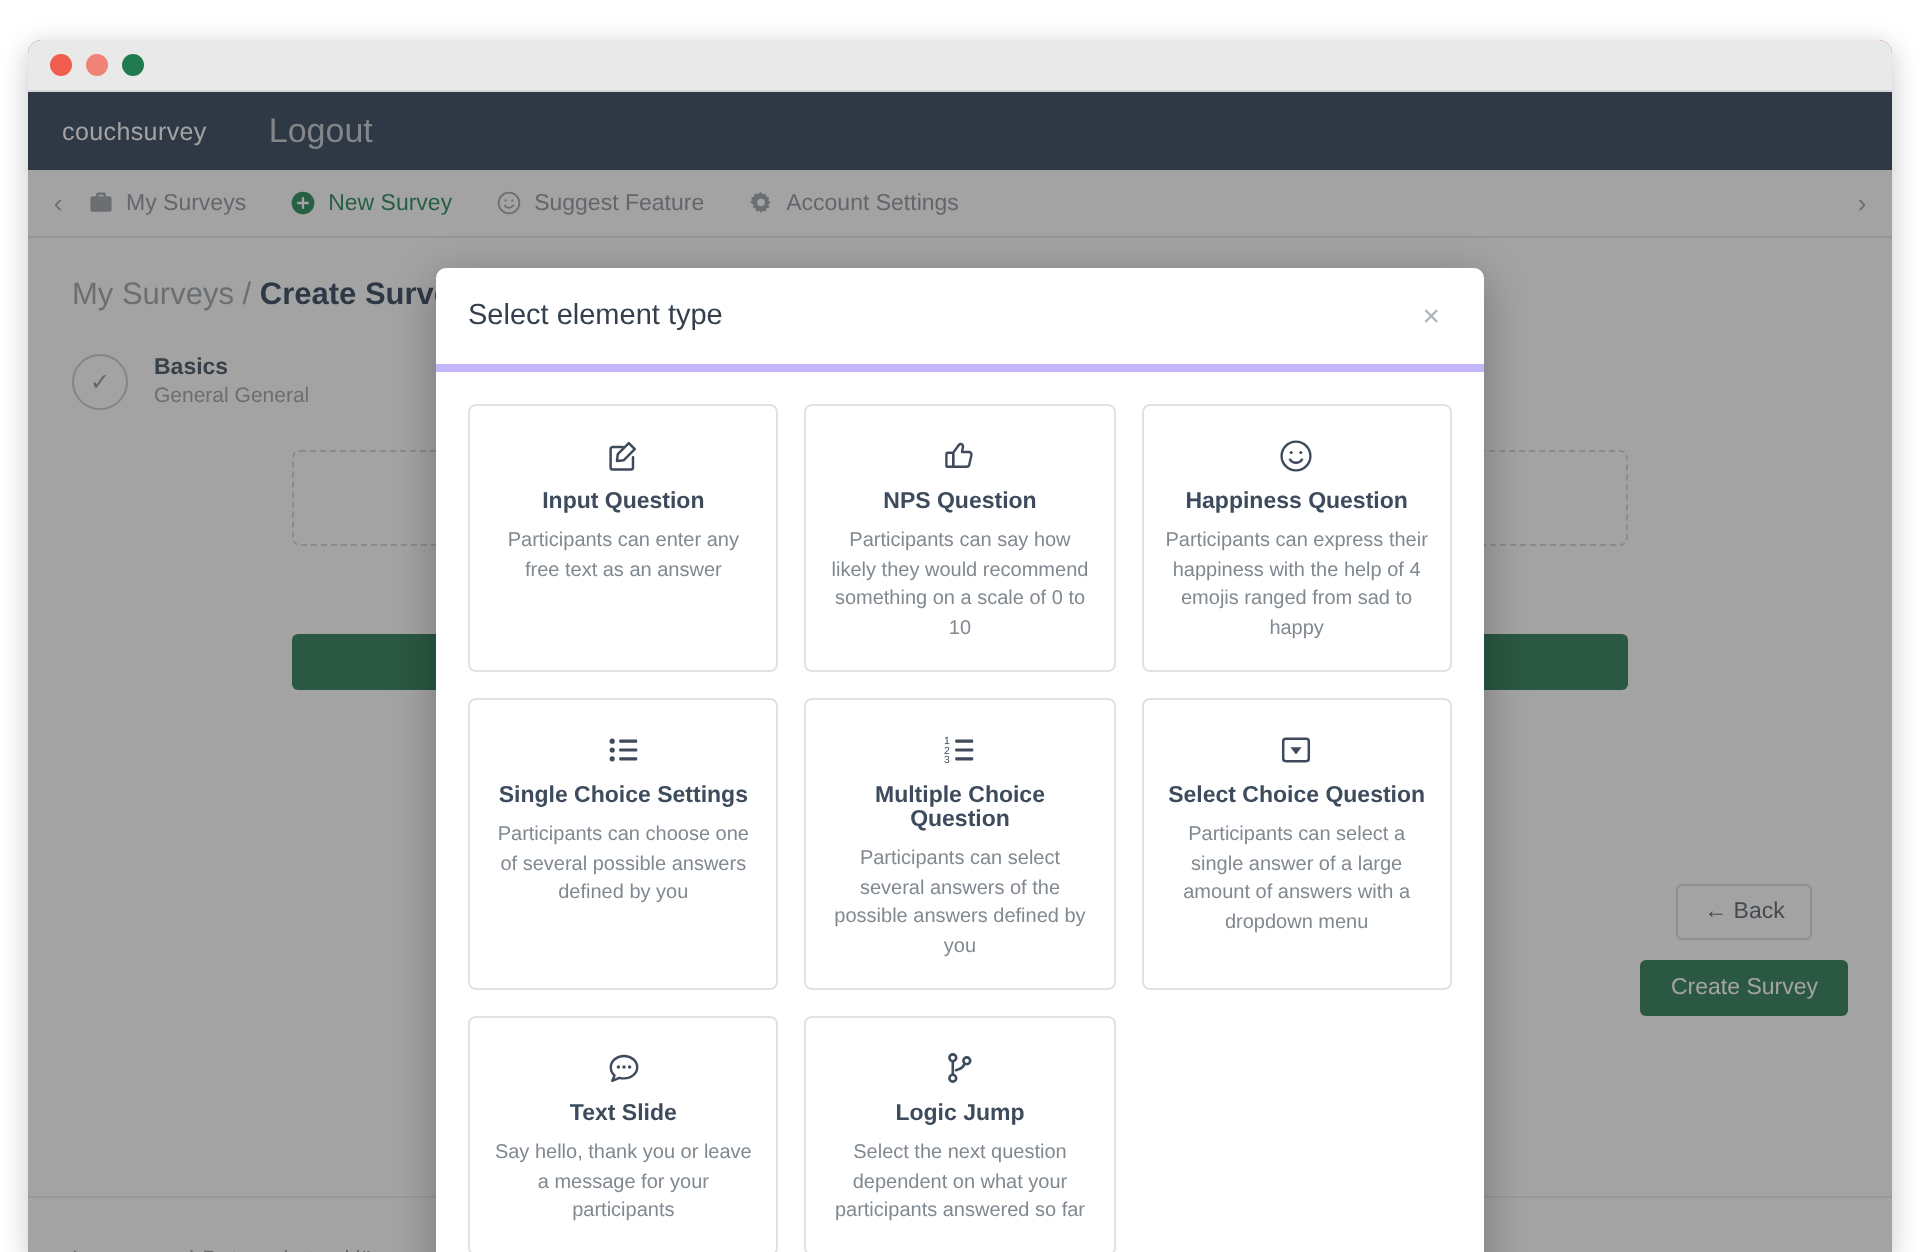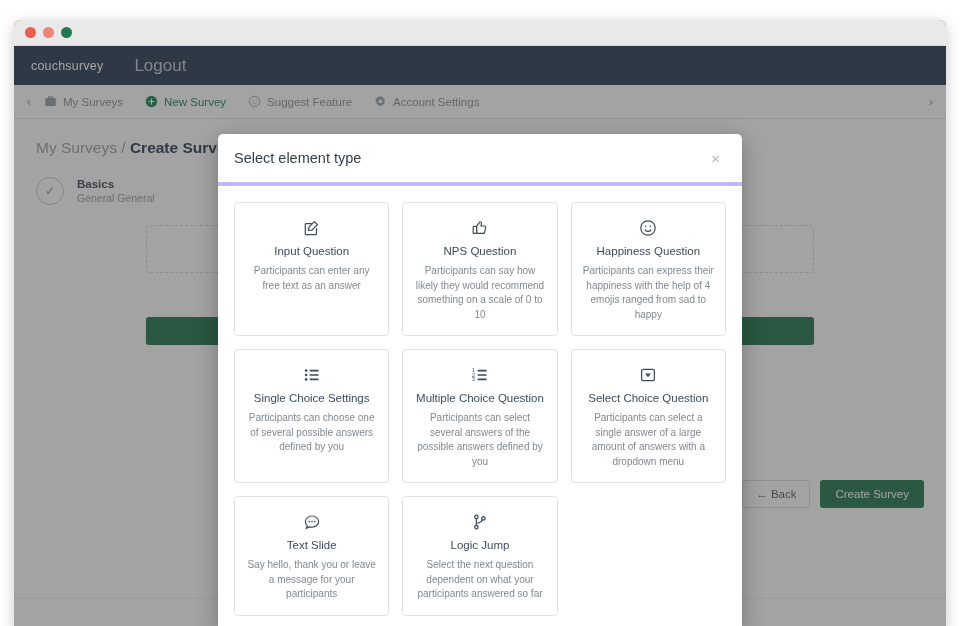--- a/index.html
+++ b/index.html
@@ -163,20 +163,21 @@
     background: #23774f;
     border-radius: 3px;
   }
   #footer-actions {
     position: absolute;
     right: 22px;
     bottom: 90px;
     display: flex;
     align-items: center;
     gap: 10px;
+    flex-direction: column;
   }
   #back-button {
     border: 1px solid #d7dadd;
     border-radius: 3px;
     background: #fff;
     color: #555d66;
     font-size: 11.5px;
     padding: 7px 13px;
     font-family: inherit;
   }
@@ -261,21 +262,21 @@
     background: #fff;
     cursor: pointer;
     min-height: 72px;
     box-sizing: border-box;
   }
   .card-icon { height: 22px; display:flex; align-items:center; justify-content:center; }
   .card-icon svg { width: 18px; height: 18px; display:block; }
   .card-title {
     margin-top: 6px;
     font-size: 11.5px;
-    font-weight: normal;
+    font-weight: bold;
     color: #3d4b5c;
   }
   .card-desc {
     margin-top: 7px;
     font-size: 10px;
     line-height: 1.45;
     color: #808890;
   }
 </style>
 </head>

